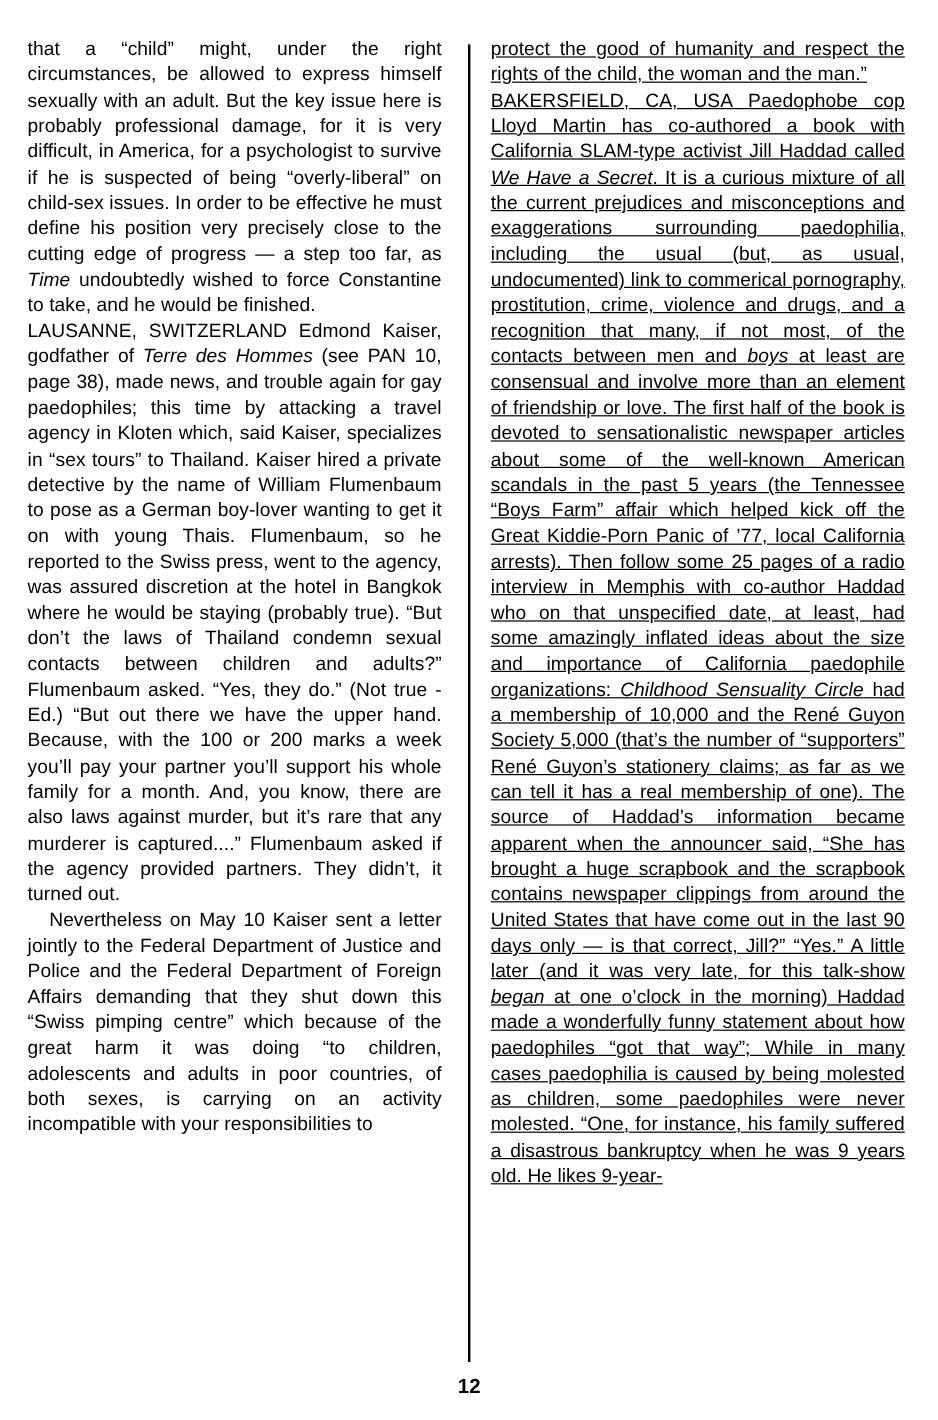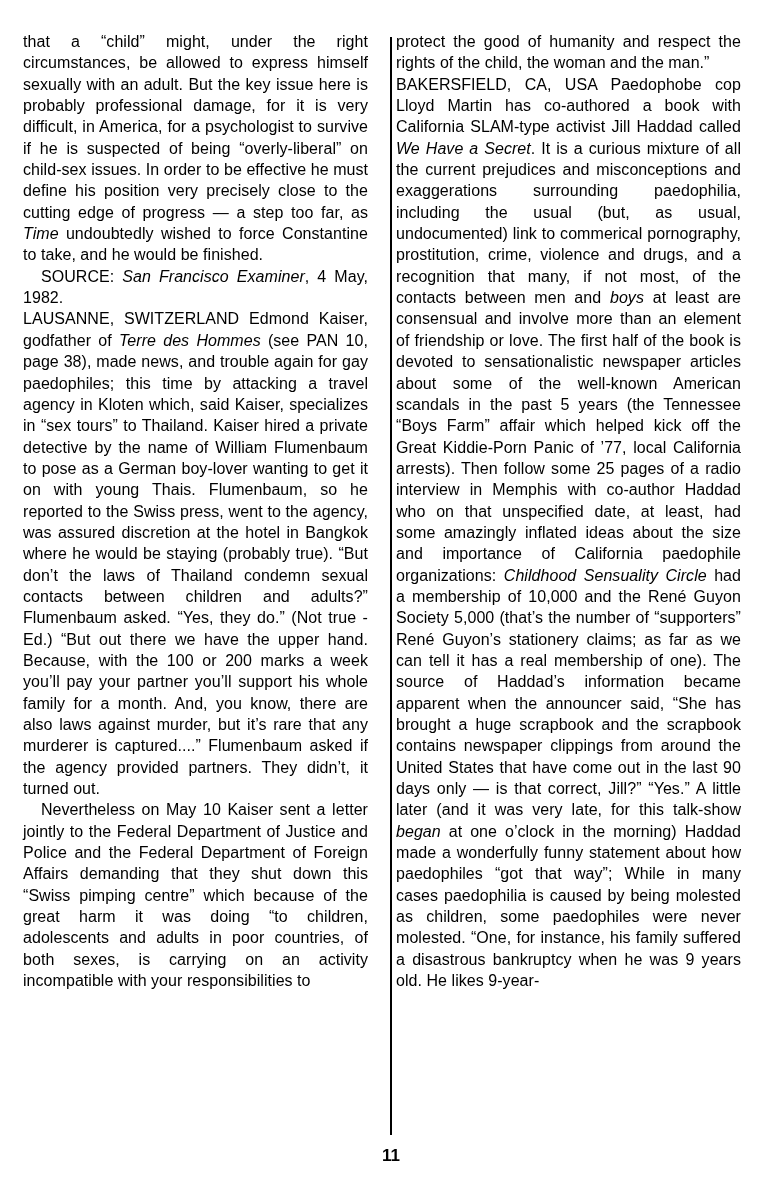--- a/index.html
+++ b/index.html
@@ -33,21 +33,21 @@
     height: 1110px;
   }
 
   .col {
     position: absolute;
     top: 0;
     width: 345px;
     height: 1110px;
   }
   .col-left  { left: 23px;  }
-  .col-right { left: 396px; }
+  .col-right { left: 409px; text-decoration: underline; }
 
   .divider {
     position: absolute;
     left: 390px;
     top: 37px;
     width: 2px;
     height: 1098px;
     background: #000000;
   }
 
@@ -91,32 +91,31 @@
 <div class="page">
 
   <div class="divider"></div>
 
   <div class="columns">
 
     <div class="col col-left">
 
       <p class="para"><span>that a “child” might, under the right circumstances, be allowed to express himself sexually with an adult. But the key issue here is probably professional damage, for it is very difficult, in America, for a psychologist to survive if he is suspected of being “overly-liberal” on child-sex issues. In order to be effective he must define his position very precisely close to the cutting edge of progress — a step too far, as </span><em class="it">Time</em><span> undoubtedly wished to force Constantine to take, and he would be finished.</span></p>
 
-      <p class="para indent"><span>SOURCE: </span><em class="it">San Francisco Examiner</em><span>, 4 May, 1982.</span></p>
 
       <p class="para gap-para"><span>LAUSANNE, SWITZERLAND </span><span>Edmond Kaiser, godfather of </span><em class="it">Terre des Hommes</em><span> (see PAN 10, page 38), made news, and trouble again for gay paedophiles; this time by attacking a travel agency in Kloten which, said Kaiser, specializes in “sex tours” to Thailand. Kaiser hired a private detective by the name of William Flumenbaum to pose as a German boy-lover wanting to get it on with young Thais. Flumenbaum, so he reported to the Swiss press, went to the agency, was assured discretion at the hotel in Bangkok where he would be staying (probably true). “But don’t the laws of Thailand condemn sexual contacts between children and adults?” Flumenbaum asked. “Yes, they do.” (Not true - Ed.) “But out there we have the upper hand. Because, with the 100 or 200 marks a week you’ll pay your partner you’ll support his whole family for a month. And, you know, there are also laws against murder, but it’s rare that any murderer is captured....” Flumenbaum asked if the agency provided partners. They didn’t, it turned out.</span></p>
 
       <p class="para indent"><span>Nevertheless on May 10 Kaiser sent a letter jointly to the Federal Department of Justice and Police and the Federal Department of Foreign Affairs demanding that they shut down this “Swiss pimping centre” which because of the great harm it was doing “to children, adolescents and adults in poor countries, of both sexes, is carrying on an activity incompatible with your responsibilities to</span></p>
 
     </div>
 
     <div class="col col-right">
 
       <p class="para"><span>protect the good of humanity and respect the rights of the child, the woman and the man.”</span></p>
 
       <p class="para gap-para"><span>BAKERSFIELD, CA, USA </span><span>Paedophobe cop Lloyd Martin has co-authored a book with California SLAM-type activist Jill Haddad called </span><em class="it">We Have a Secret</em><span>. It is a curious mixture of all the current prejudices and misconceptions and exaggerations surrounding paedophilia, including the usual (but, as usual, undocumented) link to commerical pornography, prostitution, crime, violence and drugs, and a recognition that many, if not most, of the contacts between men and </span><em class="it">boys</em><span> at least are consensual and involve more than an element of friendship or love. The first half of the book is devoted to sensationalistic newspaper articles about some of the well-known American scandals in the past 5 years (the Tennessee “Boys Farm” affair which helped kick off the Great Kiddie-Porn Panic of ’77, local California arrests). Then follow some 25 pages of a radio interview in Memphis with co-author Haddad who on that unspecified date, at least, had some amazingly inflated ideas about the size and importance of California paedophile organizations: </span><em class="it">Childhood Sensuality Circle</em><span> had a membership of 10,000 and the René Guyon Society 5,000 (that’s the number of “supporters” René Guyon’s stationery claims; as far as we can tell it has a real membership of one). The source of Haddad’s information became apparent when the announcer said, “She has brought a huge scrapbook and the scrapbook contains newspaper clippings from around the United States that have come out in the last 90 days only — is that correct, Jill?” “Yes.” A little later (and it was very late, for this talk-show </span><em class="it">began</em><span> at one o’clock in the morning) Haddad made a wonderfully funny statement about how paedophiles “got that way”; While in many cases paedophilia is caused by being molested as children, some paedophiles were never molested. “One, for instance, his family suffered a disastrous bankruptcy when he was 9 years old. He likes 9-year-</span></p>
 
     </div>
   </div>
 
-  <div class="pagenum">11</div>
+  <div class="pagenum">12</div>
 
 </div>
 
 </body></html>

